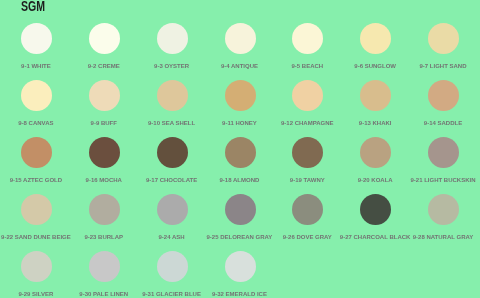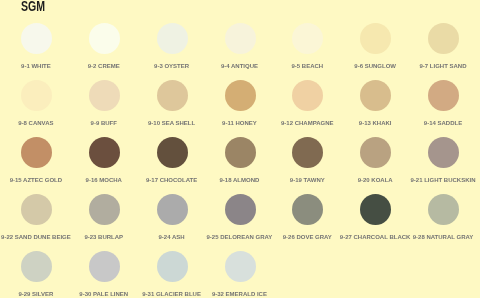--- a/index.html
+++ b/index.html
@@ -2,21 +2,21 @@
 <html><head>
 <meta charset="utf-8">
 <title>SGM Color Chart</title>
 <style>
   html,body{margin:0;padding:0;}
   body{
     width:480px;height:298px;overflow:hidden;
     background:#ffffff;
     font-family:"Liberation Sans",sans-serif;
   }
-  #sheet{position:relative;width:480px;height:298px;background:#fef9c3;}
+  #sheet{position:relative;width:480px;height:298px;background:#86efac;}
   #brand{
     position:absolute;left:20.9px;top:-0.6px;
     font-family:"Liberation Sans",sans-serif;
     font-weight:bold;font-size:14px;line-height:14px;
     color:#1d1d1d;
     transform:scaleX(0.755);transform-origin:0 0;filter:blur(0px);
   }
   .swatch{position:absolute;width:68px;height:46px;}
   .chip{
     position:absolute;left:19.1px;top:0.7px;

